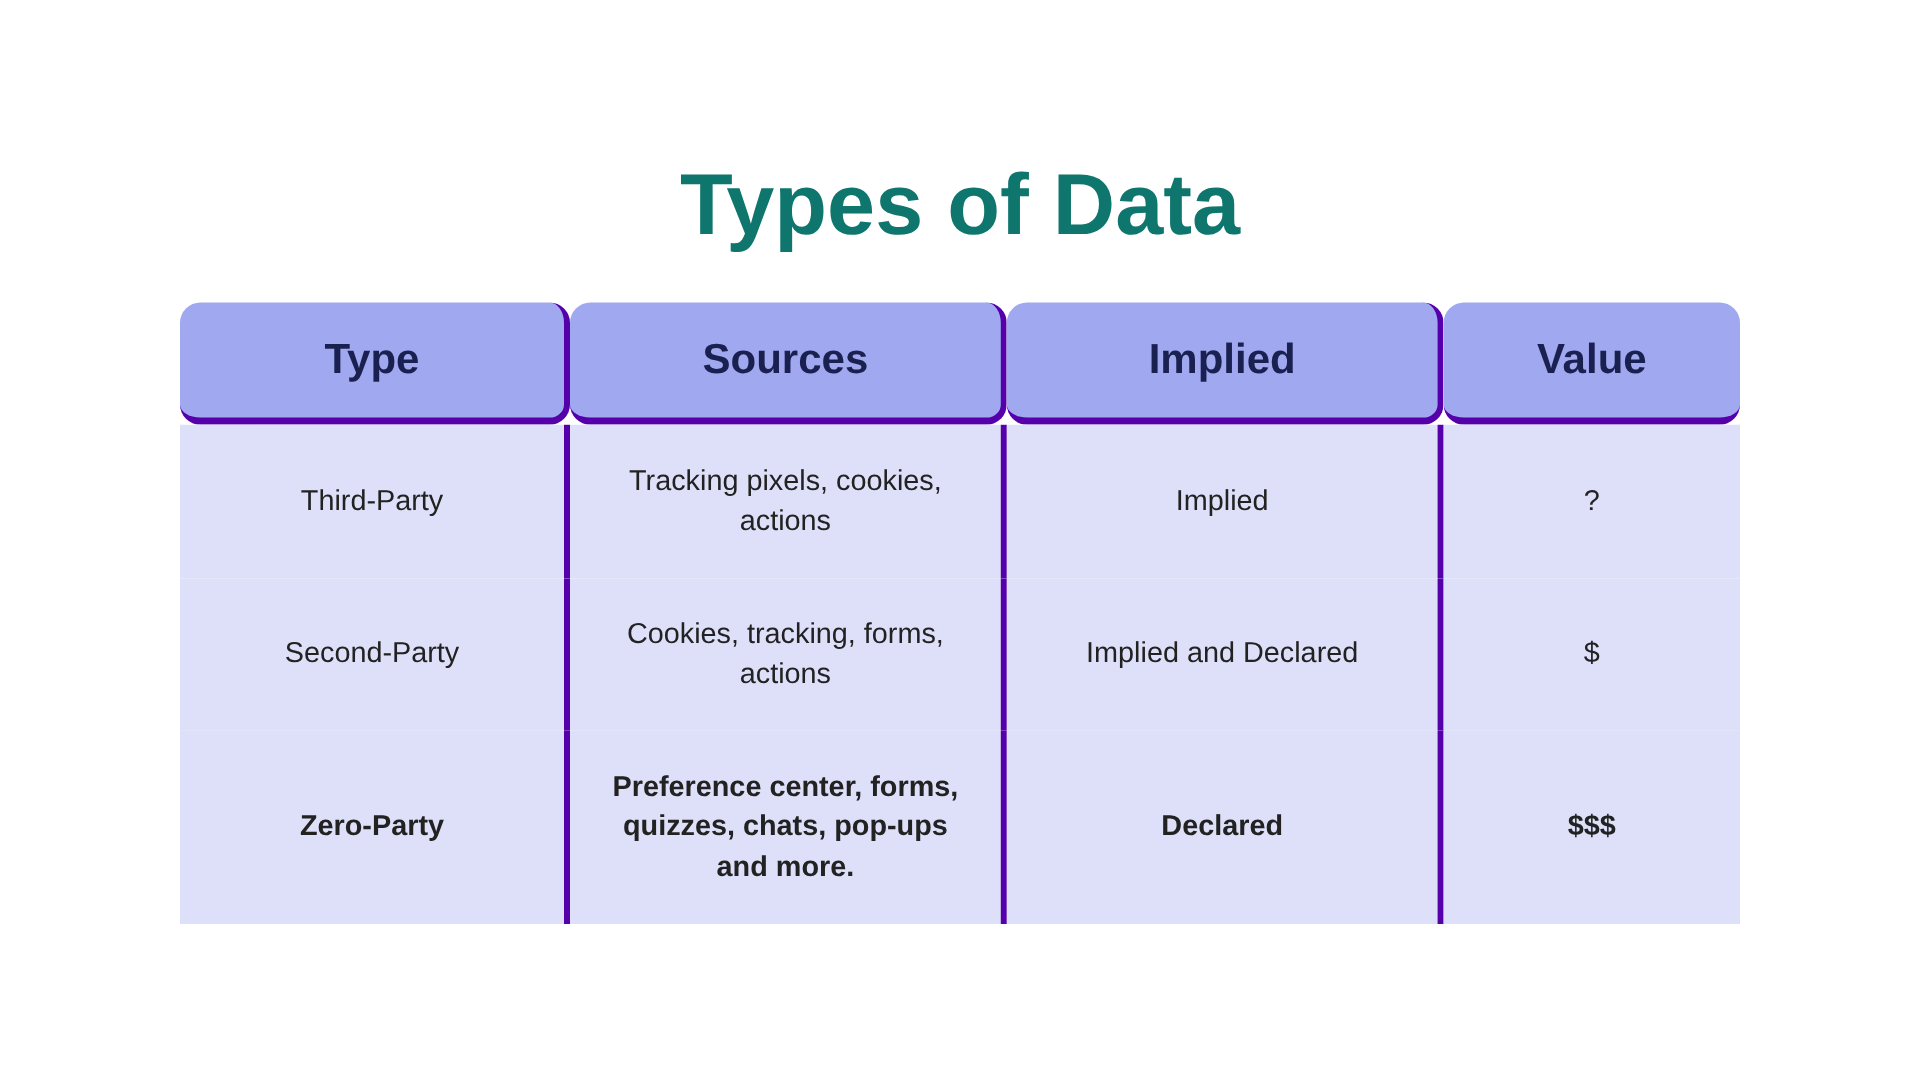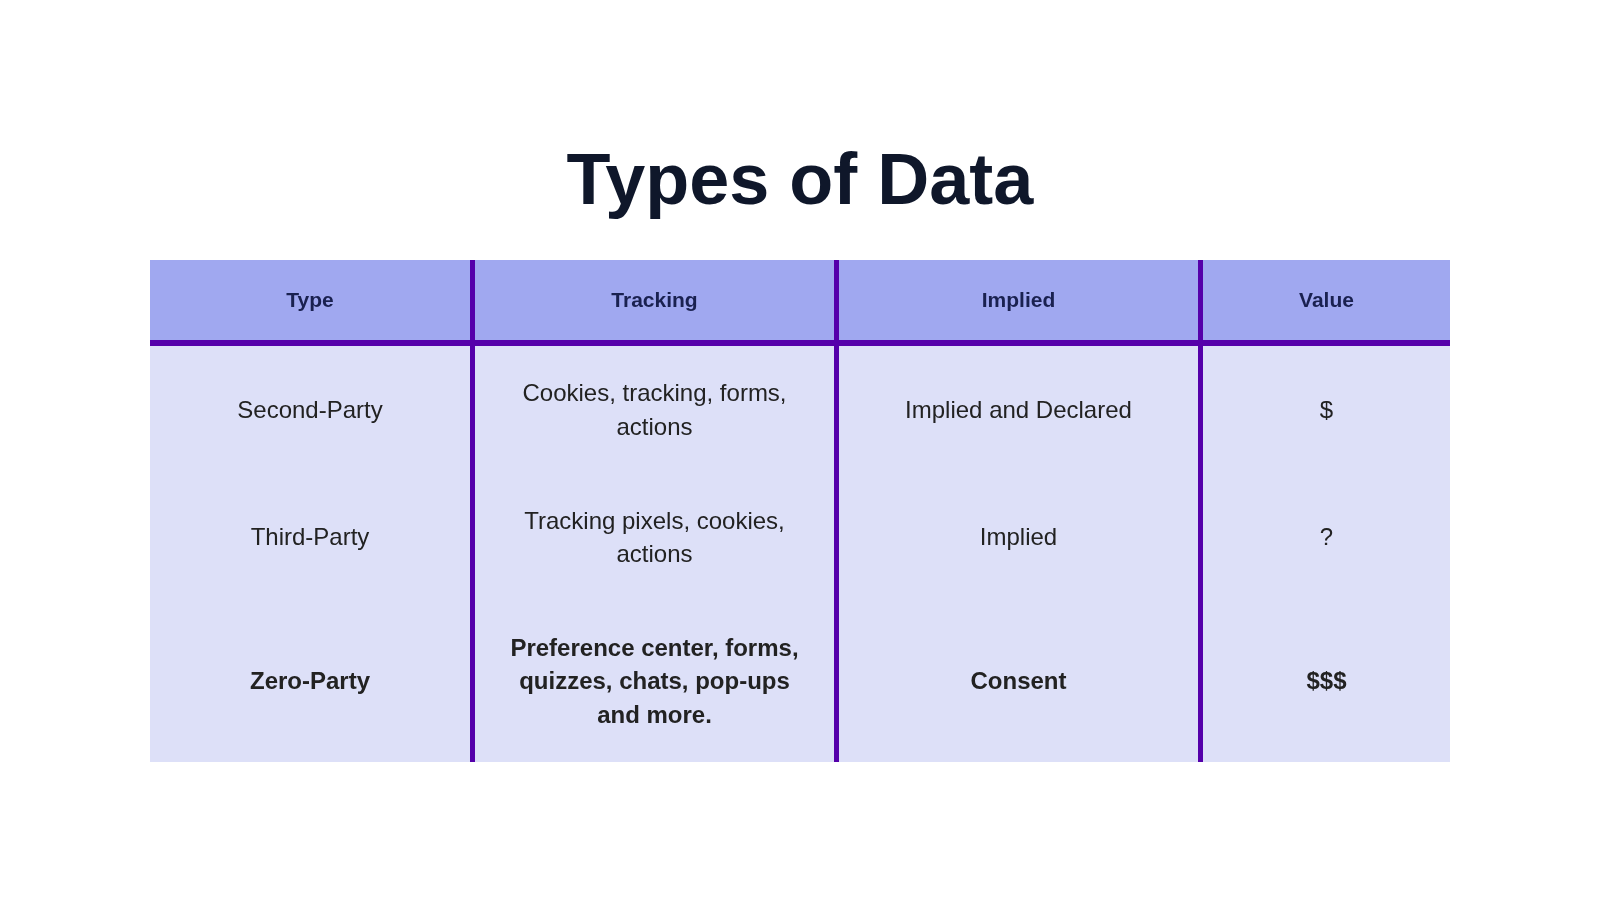--- a/index.html
+++ b/index.html
@@ -15,45 +15,46 @@
       display: flex;
       flex-direction: column;
       align-items: center;
       justify-content: center;
       font-family: Arial, Helvetica, sans-serif;
     }
 
     .page-title {
       font-size: 72px;
       font-weight: 900;
-      color: #0f172a;
+      color: #0f766e;
       margin-bottom: 40px;
       text-align: left;
     }
 
     .table-container {
       width: 1300px;
     }
 
     table {
       width: 100%;
       border-collapse: separate;
       border-spacing: 0;
       border: none;
     }
 
     
     thead tr th {
       background-color: #a0a8f0;
       color: #1a2150;
-      font-size: 21px;
+      font-size: 35px;
       font-weight: 700;
       text-align: center;
       padding: 28px 20px;
       border-right: 5px solid #5500aa;
+      border-radius: 17px;
     }
 
     thead tr th:last-child {
       border-right: none;
     }
 
     
     thead tr th {
       border-bottom: 6px solid #5500aa;
     }
@@ -98,39 +99,39 @@
   <table>
     <colgroup>
       <col class="col-type">
       <col class="col-sources">
       <col class="col-consent">
       <col class="col-value">
     </colgroup>
     <thead>
       <tr>
         <th>Type</th>
-        <th>Tracking</th>
+        <th>Sources</th>
         <th>Implied</th>
         <th>Value</th>
       </tr>
     </thead>
     <tbody id="table-body">
     <tr>
+          <td>Third-Party</td>
+          <td>Tracking pixels, cookies, actions</td>
+          <td>Implied</td>
+          <td>?</td>
+        </tr>
+        <tr>
           <td>Second-Party</td>
           <td>Cookies, tracking, forms, actions</td>
           <td>Implied and Declared</td>
           <td>$</td>
         </tr>
         <tr>
-          <td>Third-Party</td>
-          <td>Tracking pixels, cookies, actions</td>
-          <td>Implied</td>
-          <td>?</td>
-        </tr>
-        <tr>
           <td>Zero-Party</td>
           <td>Preference center, forms, quizzes, chats, pop-ups and more.</td>
-          <td>Consent</td>
+          <td>Declared</td>
           <td>$$$</td>
         </tr>
       </tbody>
   </table>
 </div>
 
 </body></html>

